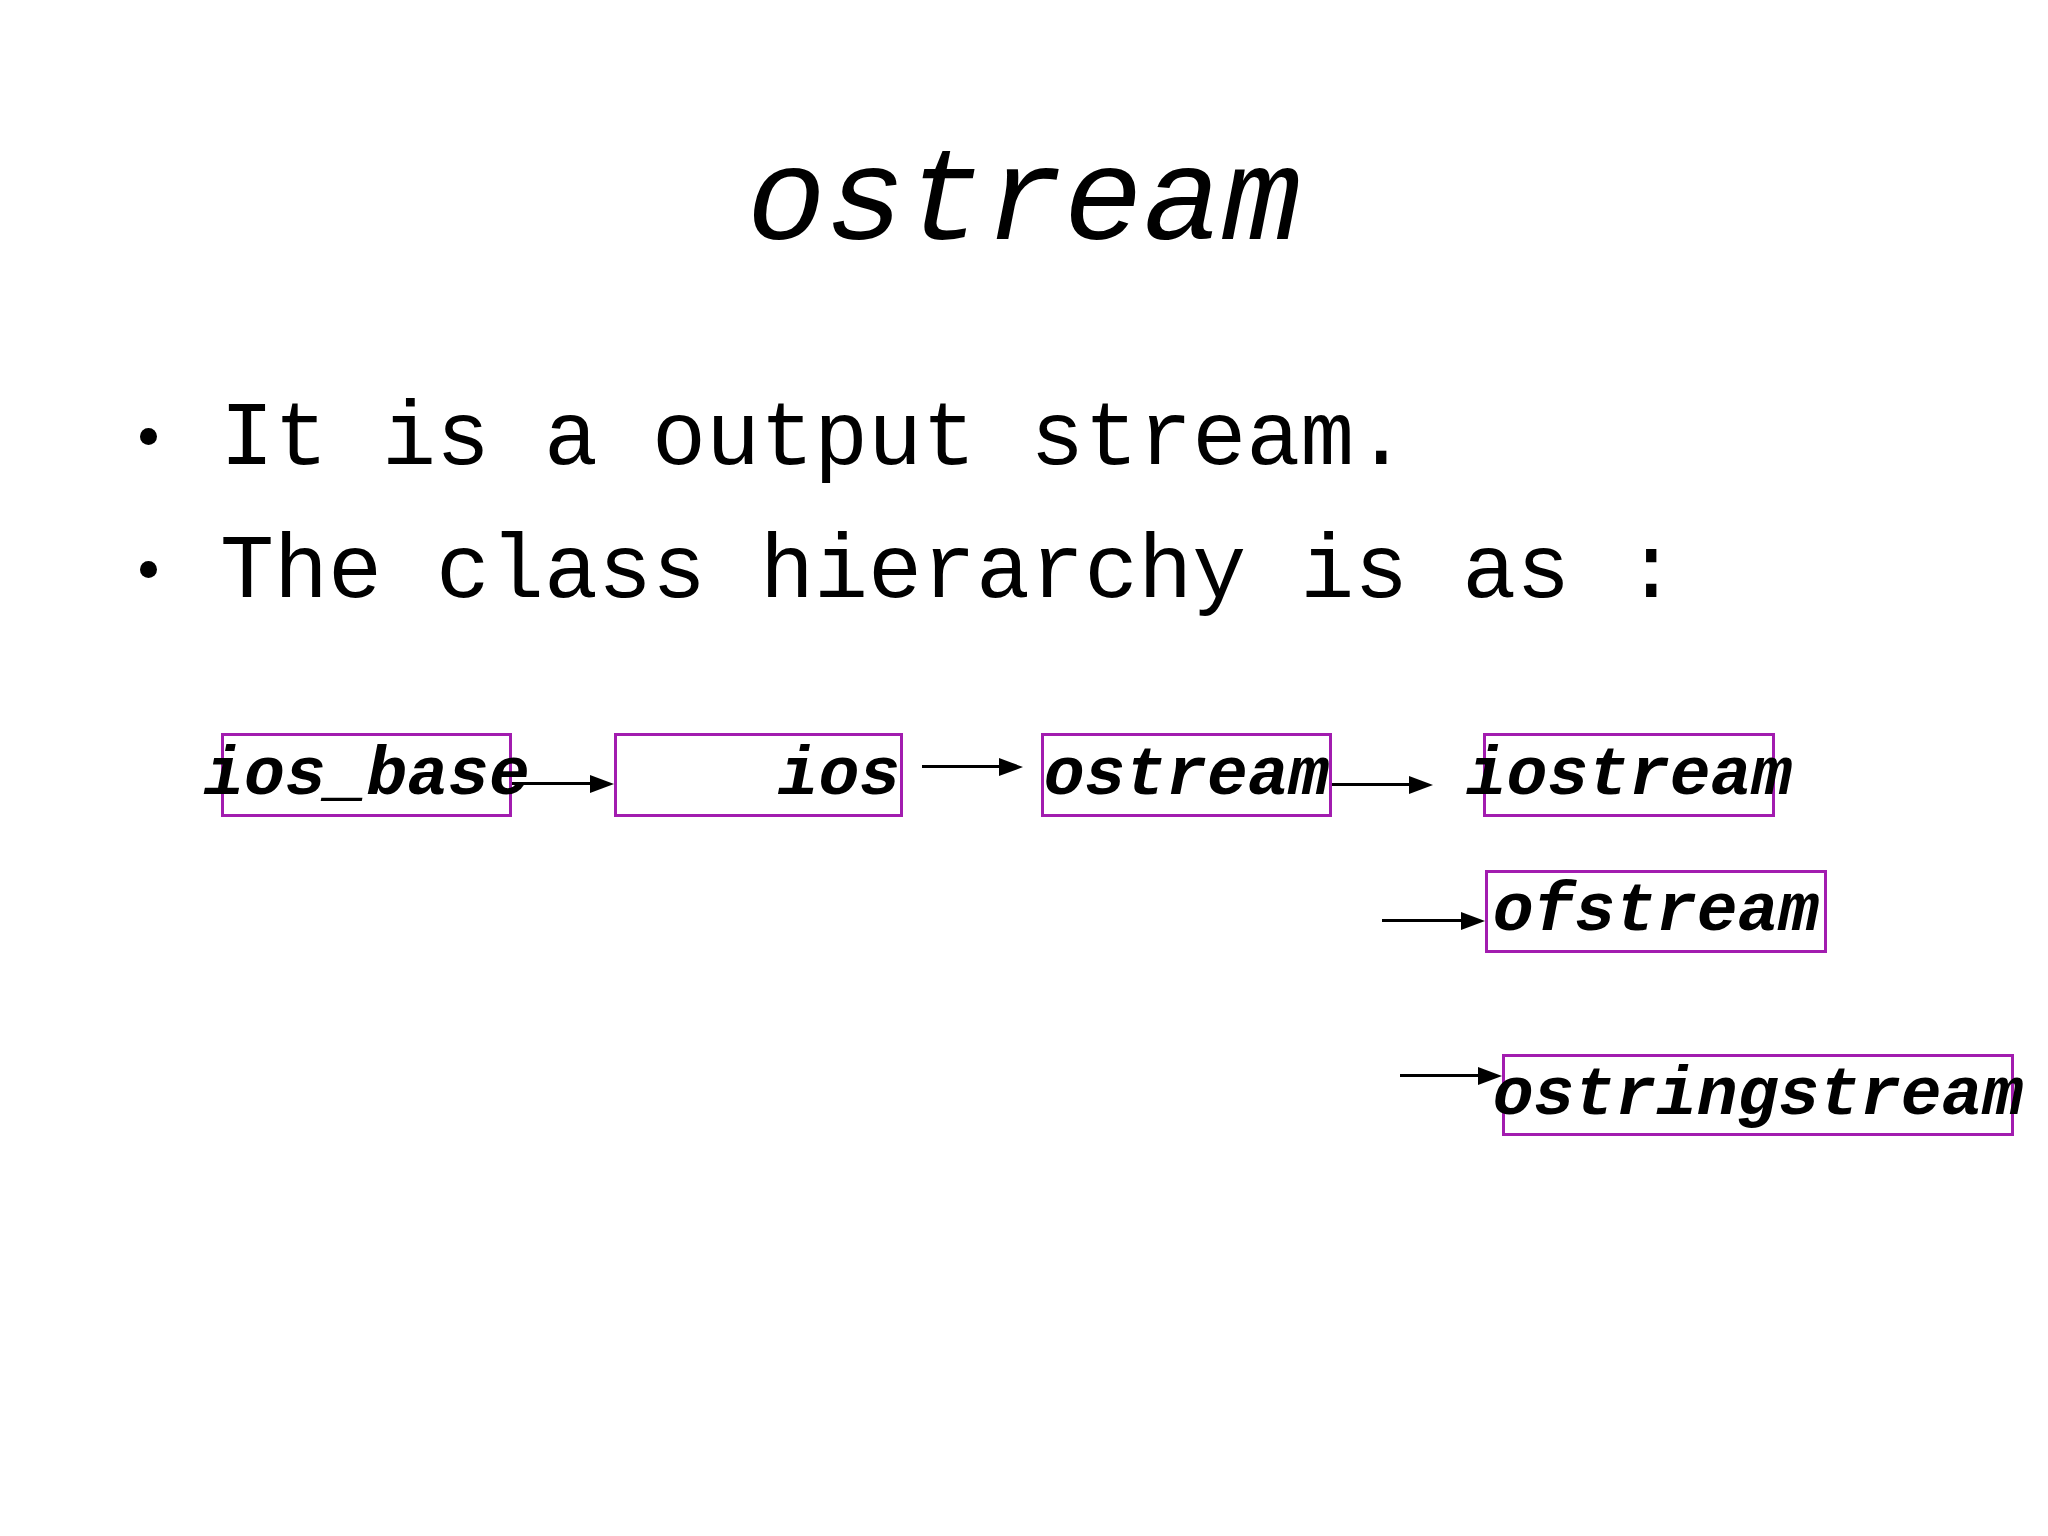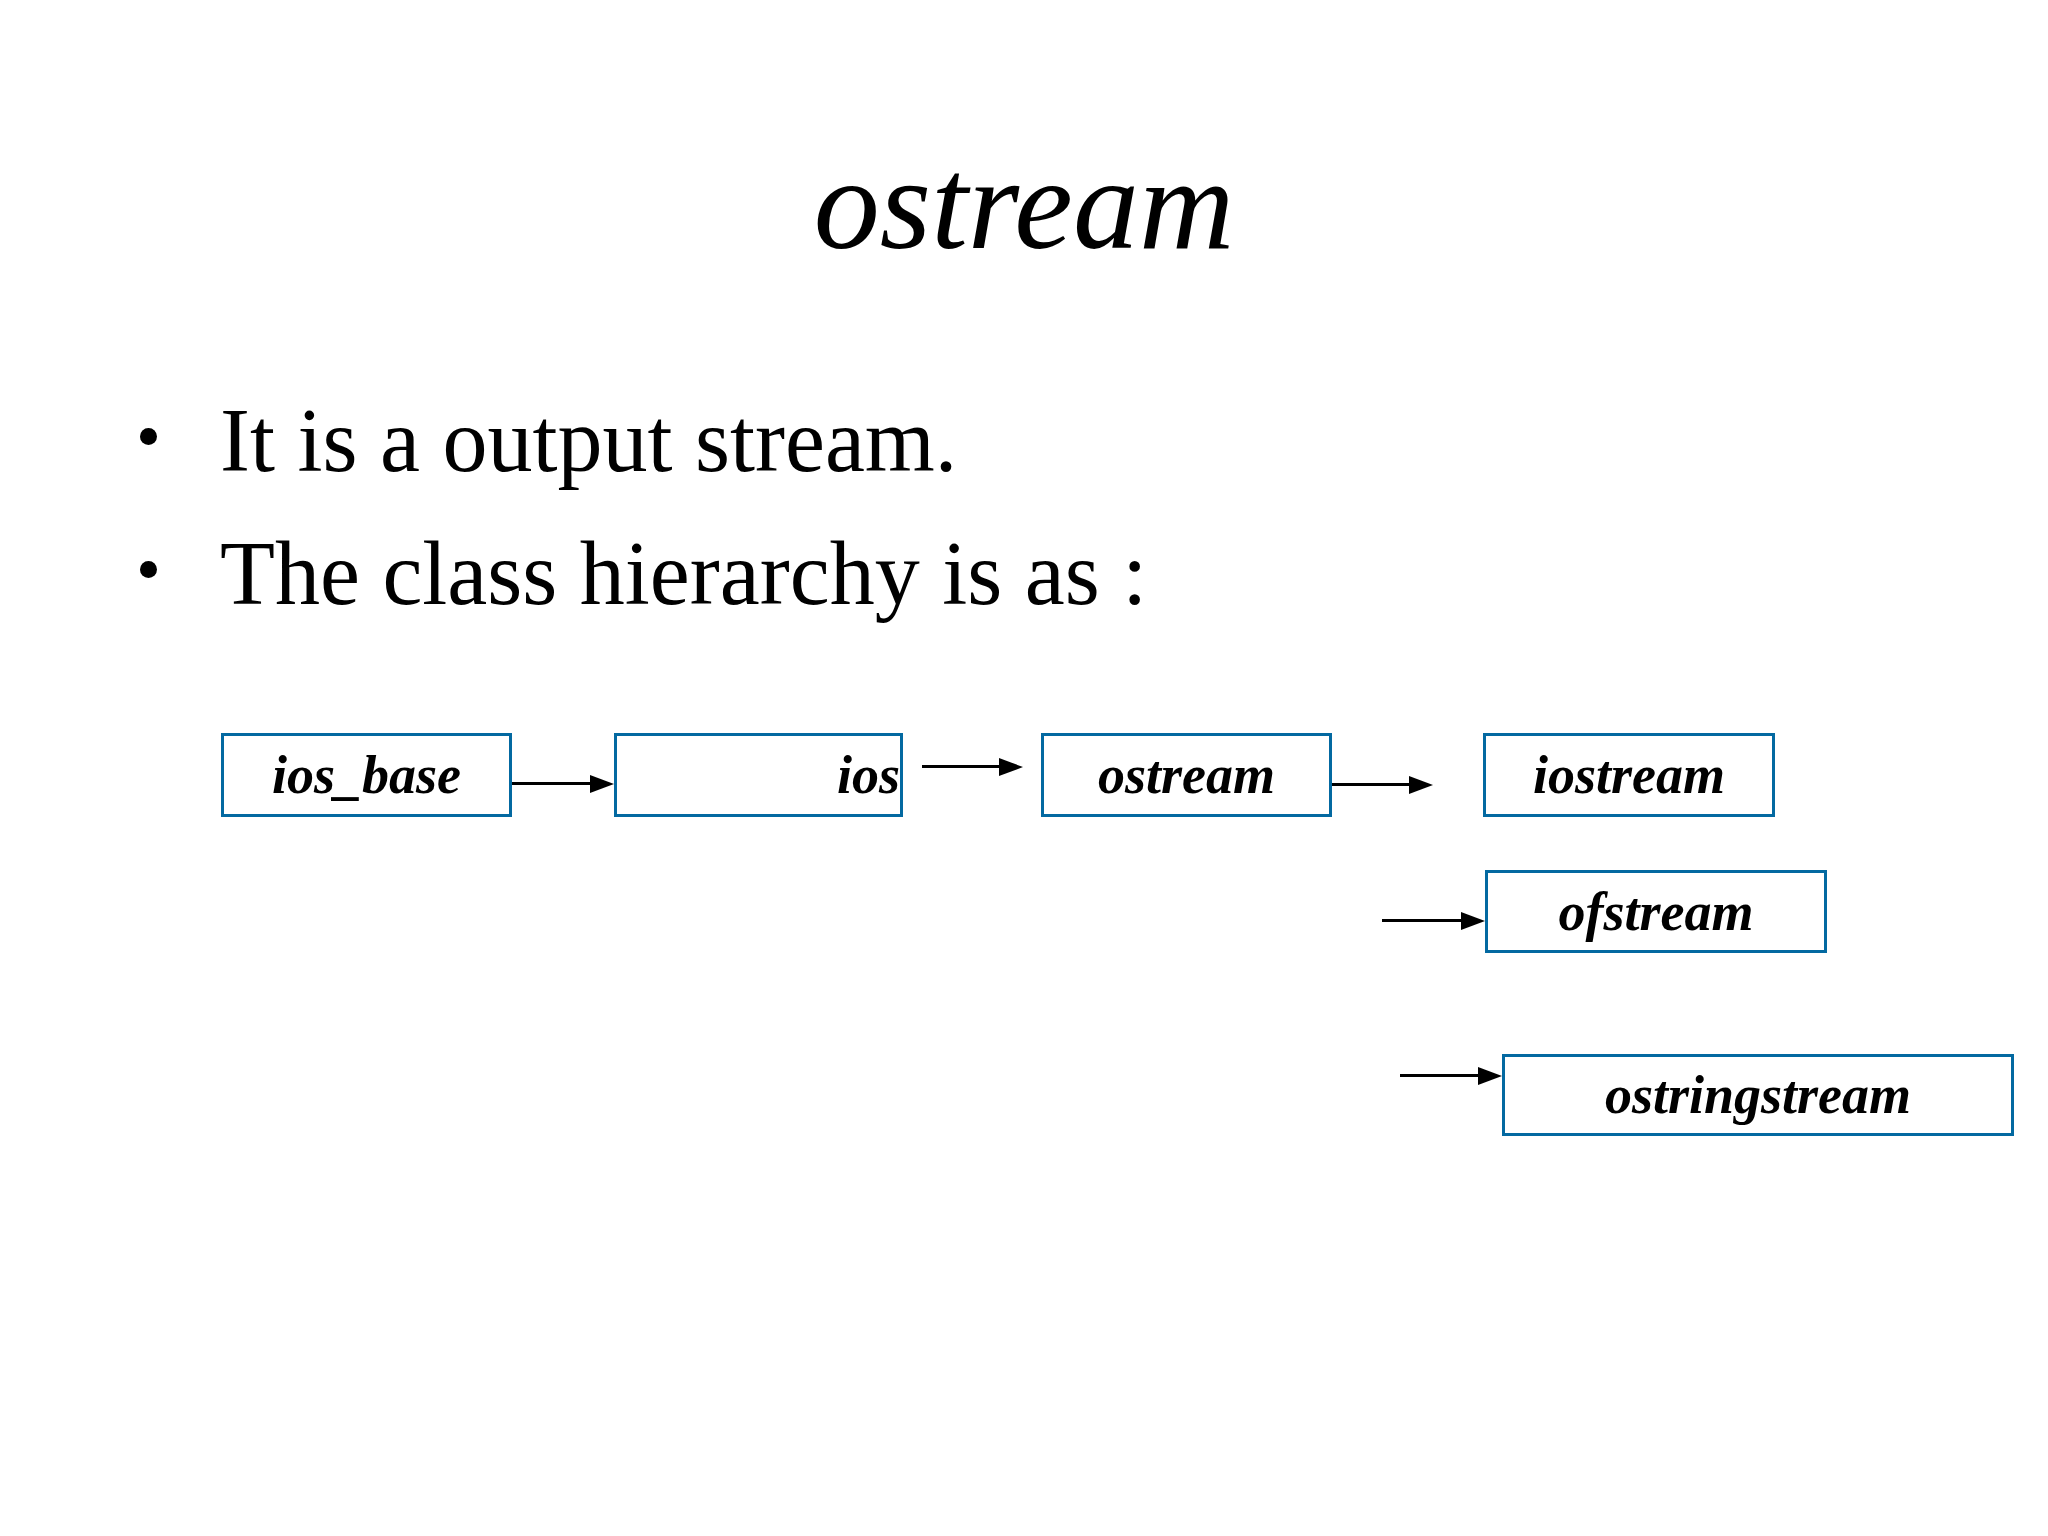--- a/index.html
+++ b/index.html
@@ -2,21 +2,21 @@
 <html><head>
 <meta charset="utf-8">
 <style>
   html, body { margin: 0; padding: 0; background: #ffffff; }
   .slide {
     position: relative;
     width: 2048px;
     height: 1536px;
     background: #ffffff;
     color: #000000;
-    font-family: Liberation Serif, serif;
+    font-family: Liberation Mono, monospace;
     overflow: hidden;
   }
   .title {
     position: absolute;
     top: 125px;
     left: 0;
     width: 100%;
     text-align: center;
     font-size: 132px;
     font-style: italic;
@@ -45,26 +45,26 @@
     left: 0;
     top: 54px;
     width: 17px;
     height: 17px;
     border-radius: 50%;
     background: #000000;
   }
   .node {
     position: absolute;
     box-sizing: border-box;
-    border: 3px solid #0369a1;
+    border: 3px solid #a21caf;
     background: #ffffff;
     display: flex;
     align-items: center;
     justify-content: center;
-    font-size: 54px;
+    font-size: 68px;
     font-weight: bold;
     font-style: italic;
     white-space: nowrap;
   }
   .node-ios-base      { left: 221px;  top: 733px;  width: 291px; height: 84px; }
   .node-ios           { left: 614px;  top: 733px;  width: 289px; height: 84px; justify-content: flex-end; }
   .node-ostream       { left: 1041px; top: 733px;  width: 291px; height: 84px; }
   .node-iostream      { left: 1483px; top: 733px;  width: 292px; height: 84px; }
   .node-ofstream      { left: 1485px; top: 870px;  width: 342px; height: 83px; }
   .node-ostringstream { left: 1502px; top: 1054px; width: 512px; height: 82px; }

